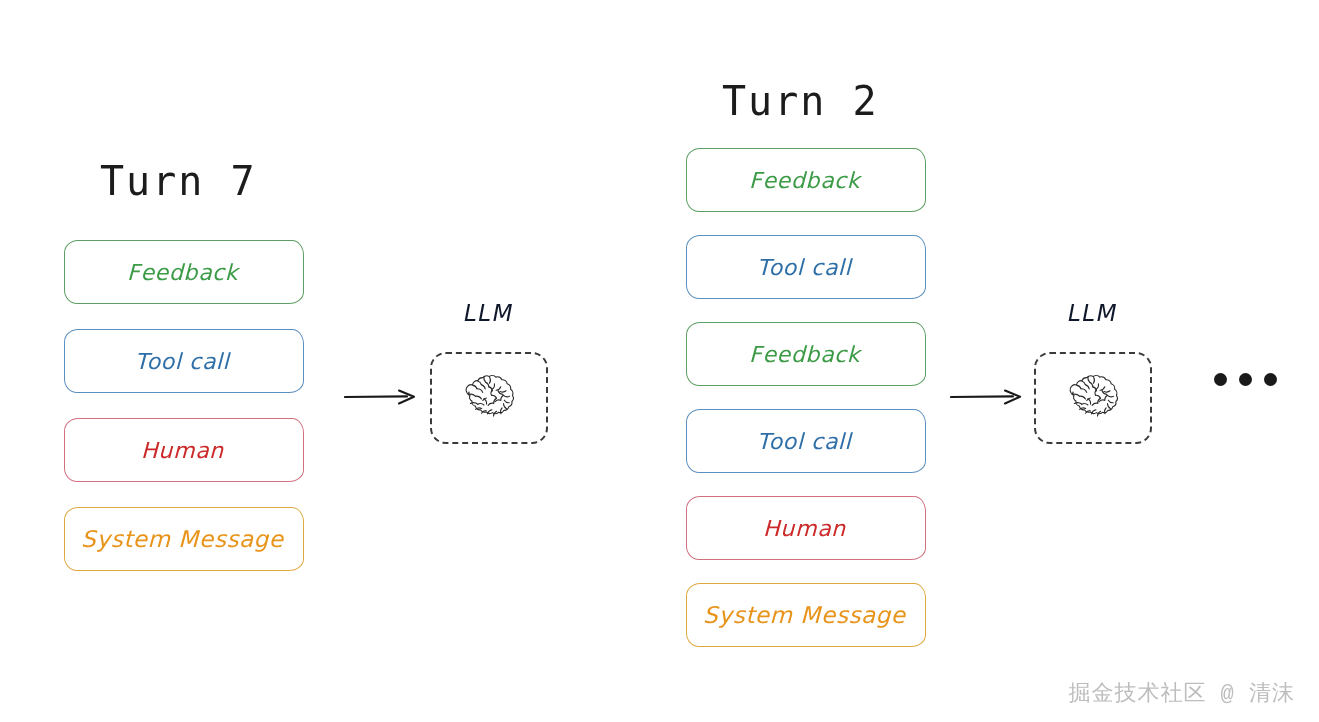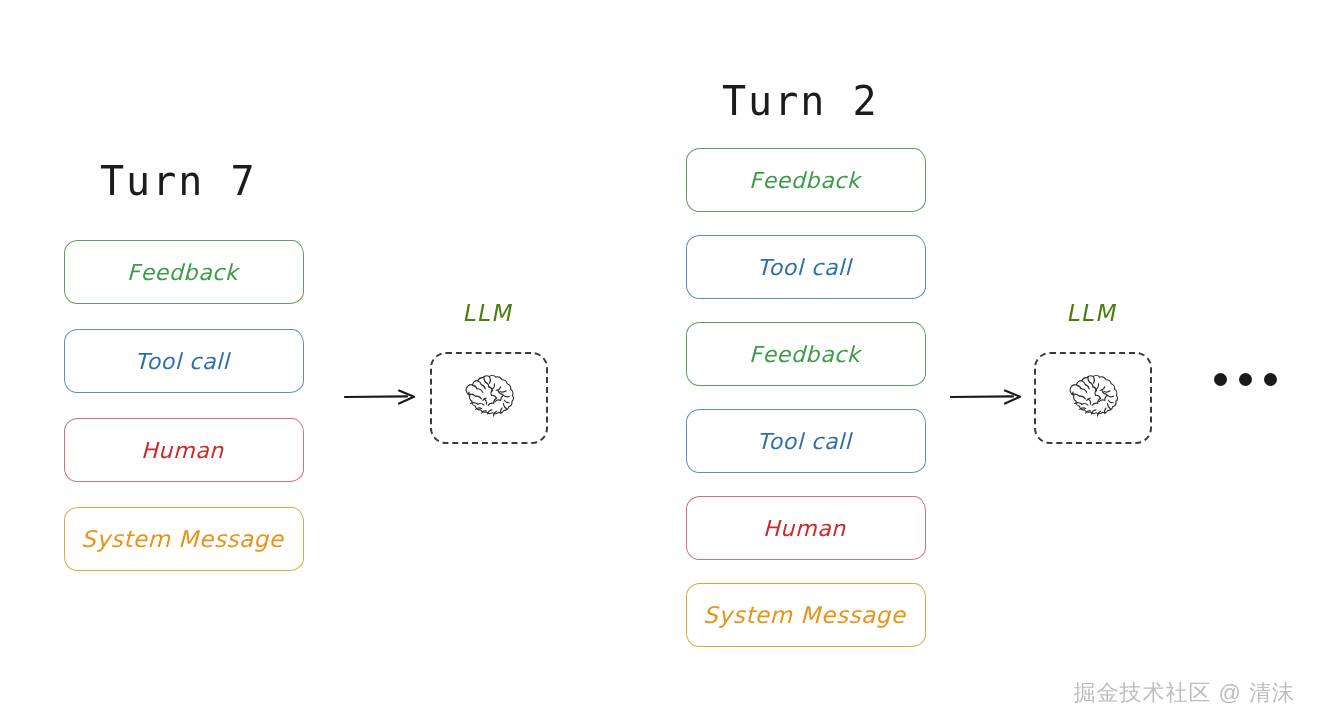--- a/index.html
+++ b/index.html
@@ -85,21 +85,21 @@
     position: absolute;
     top: 0;
     left: 0;
     width: 118px;
     text-align: center;
     font-family: "DejaVu Sans", sans-serif;
     font-style: italic;
     font-size: 23px;
     font-weight: 500;
     letter-spacing: 1.5px;
-    color: #4d7c0f;
+    color: #0f172a;
   }
   .llm-box {
     position: absolute;
     top: 52px;
     left: 0;
     width: 118px;
     height: 92px;
     box-sizing: border-box;
     border: 2px dashed #3a3a3a;
     border-radius: 16px;
@@ -129,21 +129,21 @@
     height: 13px;
     border-radius: 50%;
     background: #1a1a1a;
   }
 
   
   #watermark {
     position: absolute;
     right: 24px;
     bottom: 14px;
-    font-family: Liberation Sans, sans-serif;
+    font-family: Liberation Mono, monospace;
     font-size: 22px;
     color: #bdbdbd;
     letter-spacing: 1px;
     white-space: nowrap;
   }
 </style>
 </head>
 <body>
 
 <div class="canvas">

